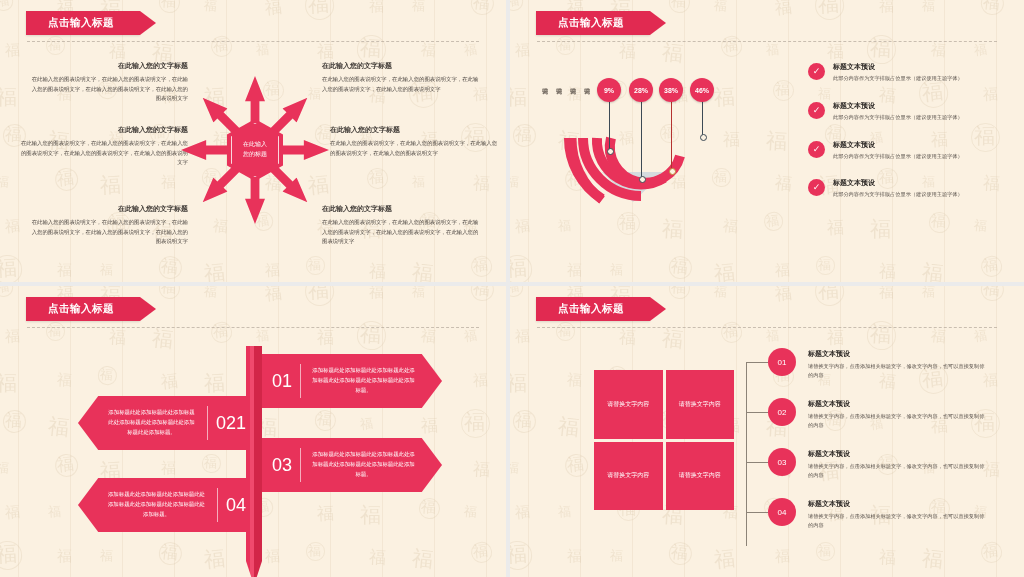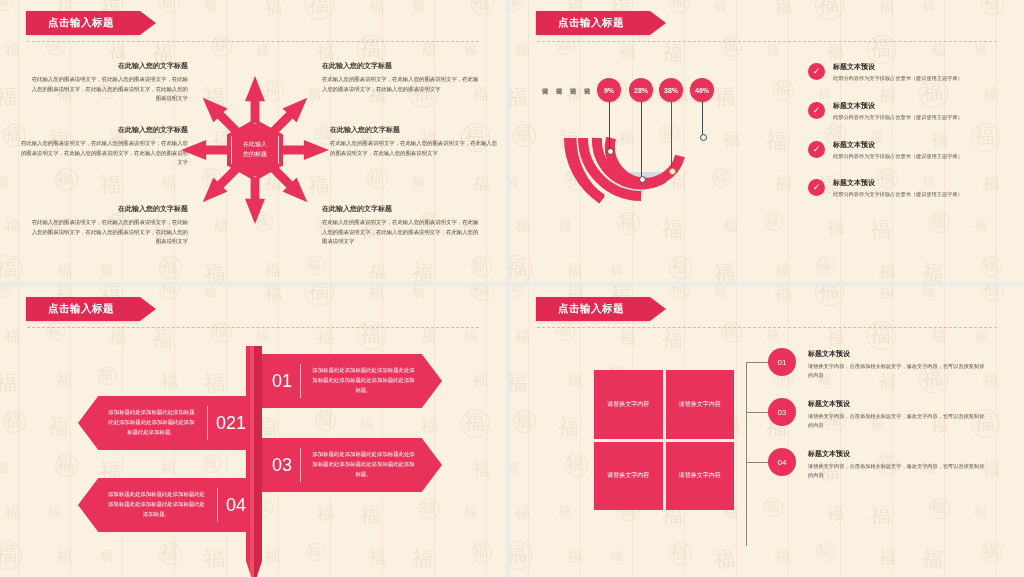--- a/index.html
+++ b/index.html
@@ -763,20 +763,28 @@
       <div class="step">
         <span class="conn"></span>
         <span class="dot">01</span>
         <div class="stx">
           <h5>标题文本预设</h5>
           <p>请替换文字内容，点击添加相关标题文字，修改文字内容，也可以直接复制你的内容</p>
         </div>
       </div>
       <div class="step">
         <span class="conn"></span>
+        <span class="dot">02</span>
+        <div class="stx">
+          <h5>标题文本预设</h5>
+          <p>请替换文字内容，点击添加相关标题文字，修改文字内容，也可以直接复制你的内容</p>
+        </div>
+      </div>
+      <div class="step">
+        <span class="conn"></span>
         <span class="dot">03</span>
         <div class="stx">
           <h5>标题文本预设</h5>
           <p>请替换文字内容，点击添加相关标题文字，修改文字内容，也可以直接复制你的内容</p>
         </div>
       </div>
       <div class="step">
         <span class="conn"></span>
         <span class="dot">04</span>
         <div class="stx">

